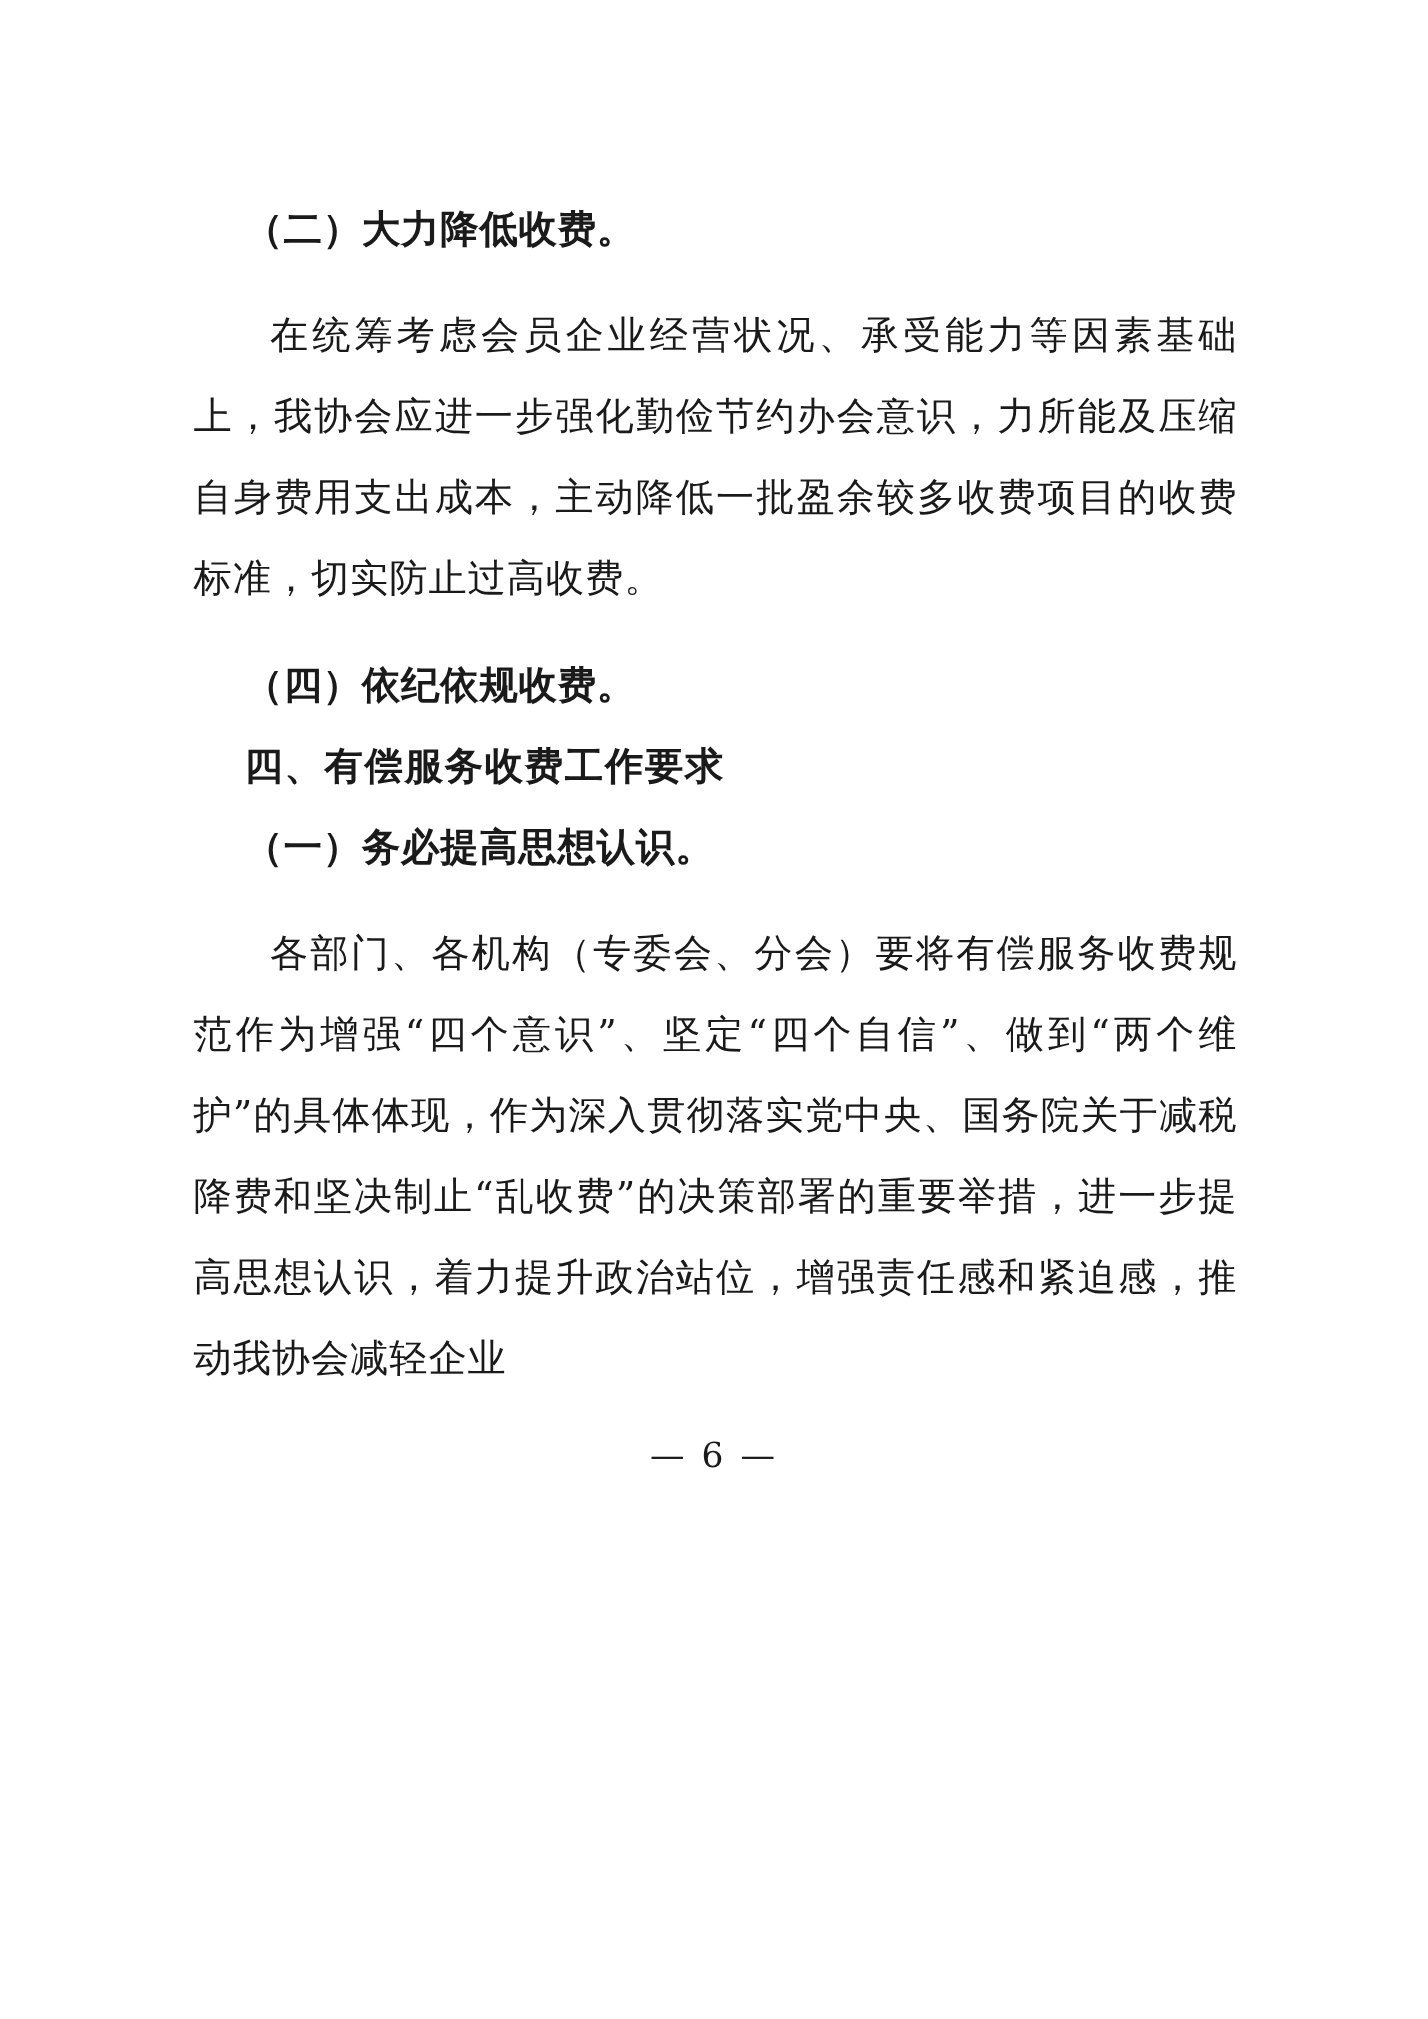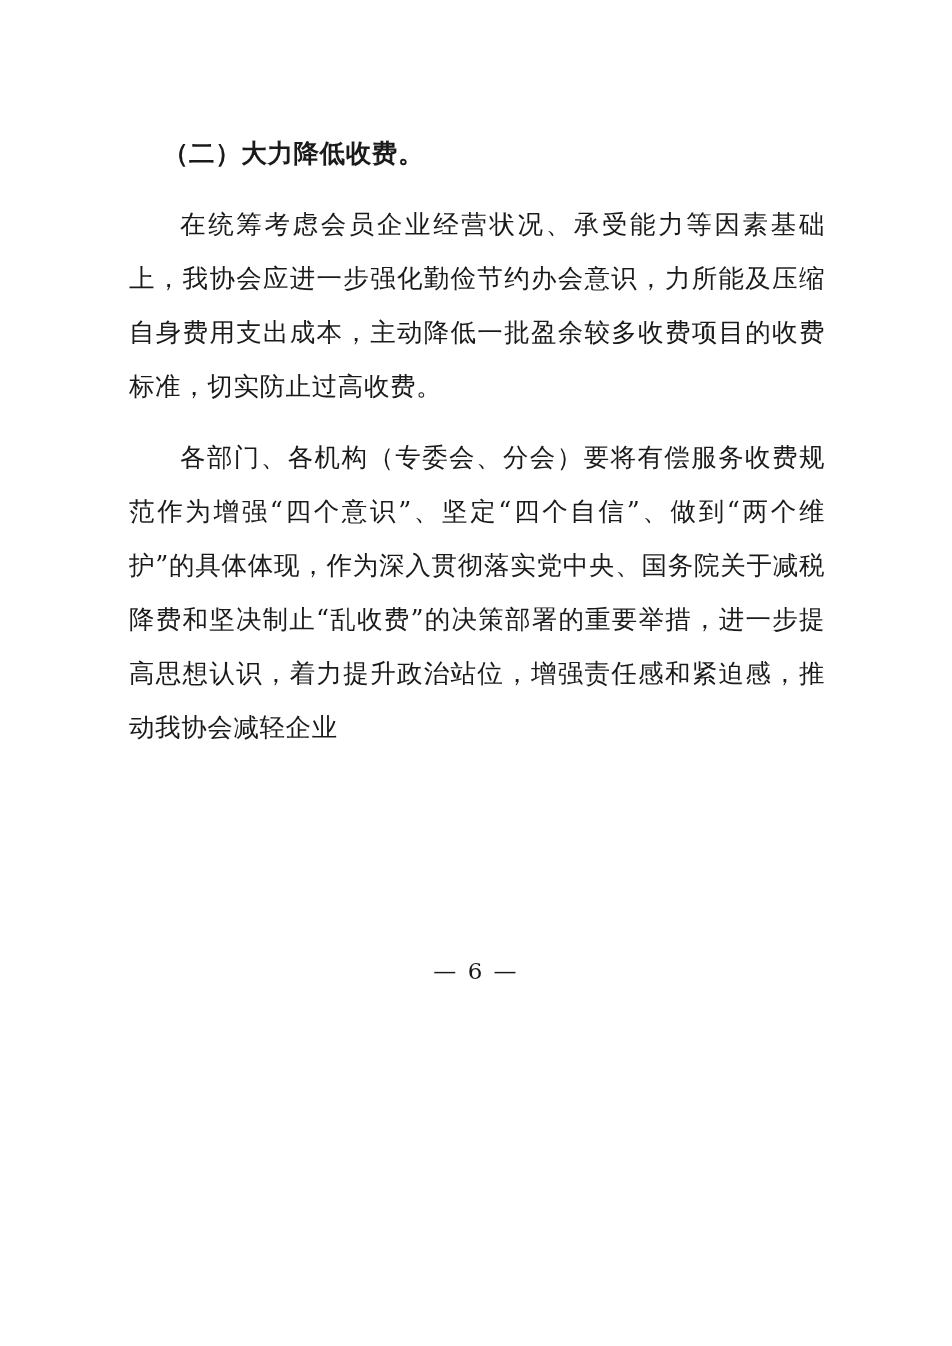--- a/index.html
+++ b/index.html
@@ -63,16 +63,19 @@
     color: #1a1a1a;
   }
 </style>
 </head>
 <body>
 
 <div class="page">
   <div class="content">
     <p class="heading">（二）大力降低收费。</p>
     <p class="para">在统筹考虑会员企业经营状况、承受能力等因素基础上，我协会应进一步强化勤俭节约办会意识，力所能及压缩自身费用支出成本，主动降低一批盈余较多收费项目的收费标准，切实防止过高收费。</p>
+    <p class="heading">（四）依纪依规收费。</p>
+    <p class="section-heading">四、有偿服务收费工作要求</p>
+    <p class="heading">（一）务必提高思想认识。</p>
     <p class="para">各部门、各机构（专委会、分会）要将有偿服务收费规范作为增强“四个意识”、坚定“四个自信”、做到“两个维护”的具体体现，作为深入贯彻落实党中央、国务院关于减税降费和坚决制止“乱收费”的决策部署的重要举措，进一步提高思想认识，着力提升政治站位，增强责任感和紧迫感，推动我协会减轻企业</p>
   </div>
   <div class="footer">— 6 —</div>
 </div>
 
 </body></html>

